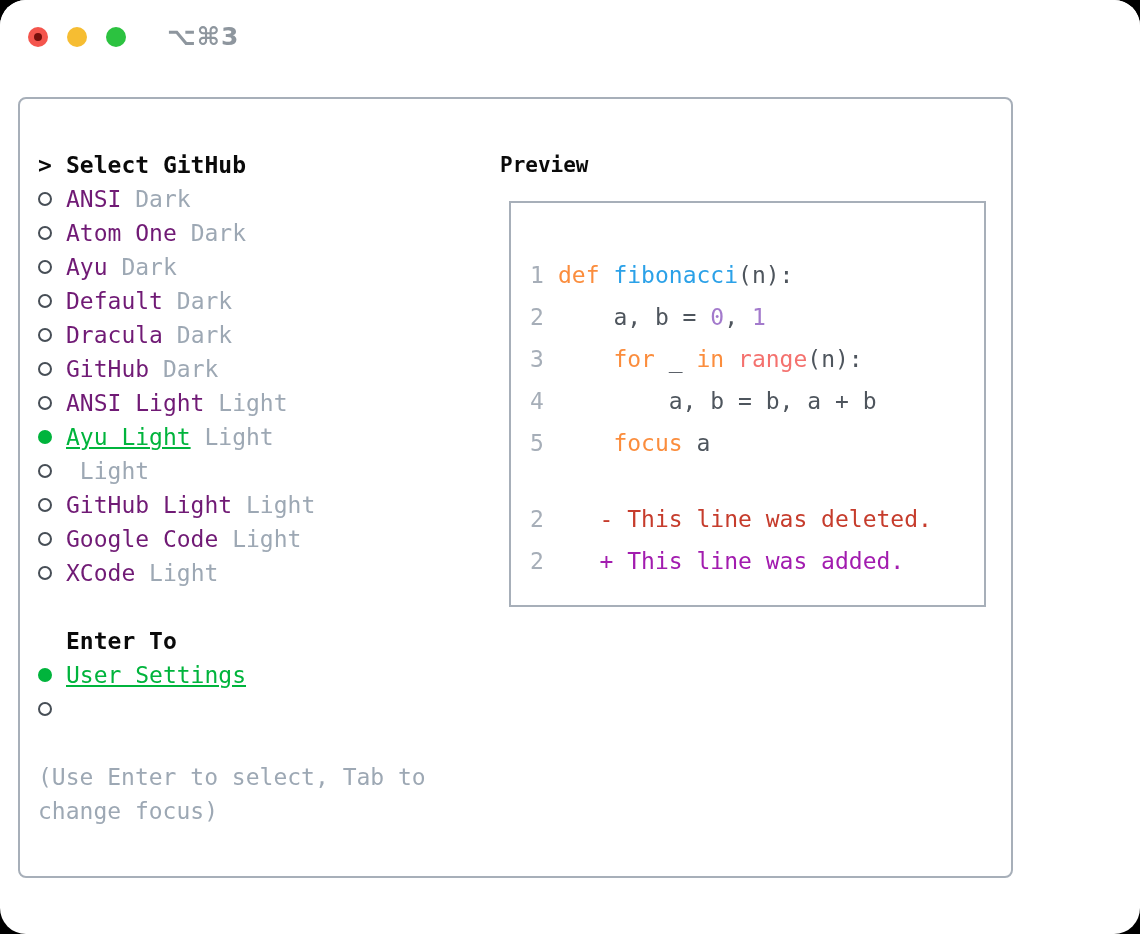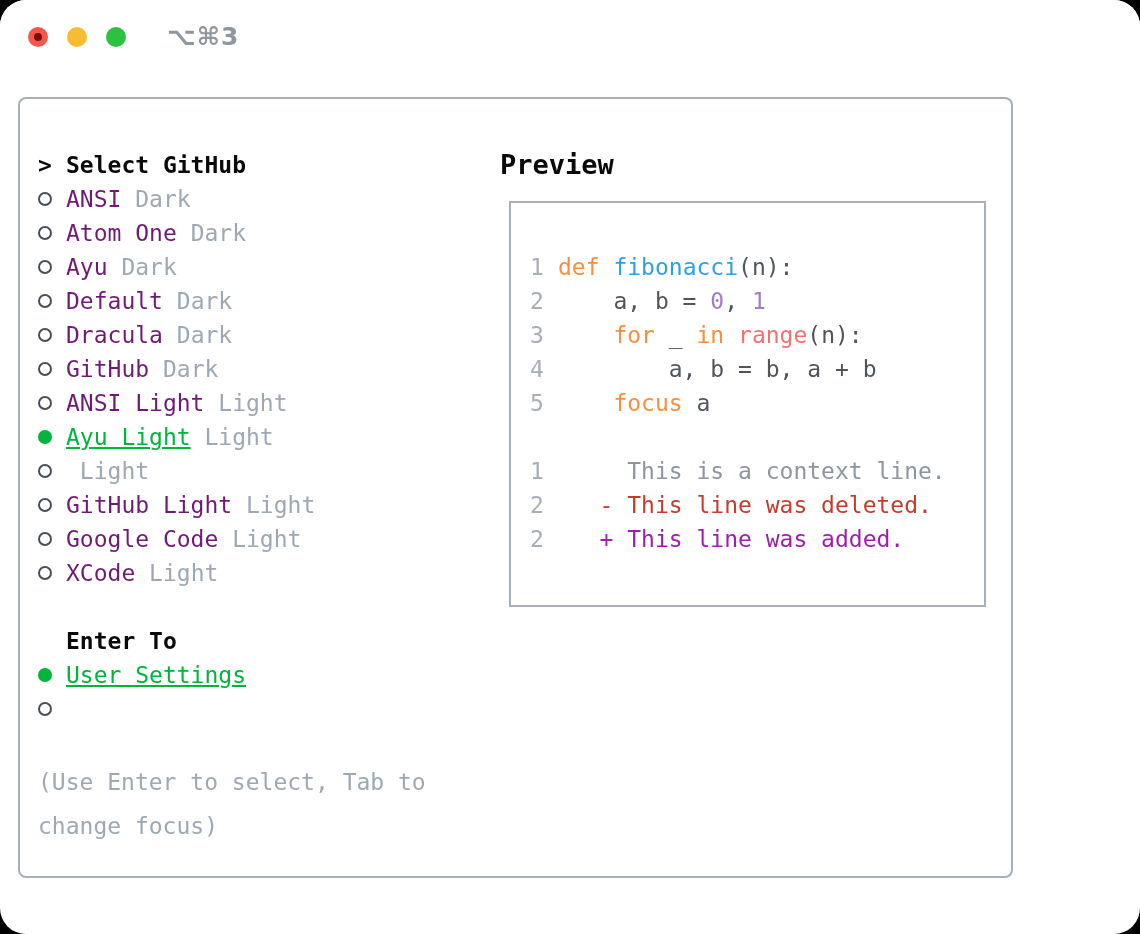--- a/index.html
+++ b/index.html
@@ -49,33 +49,33 @@
   .radio{
     width:14px;height:14px;border:2px solid #474e56;border-radius:50%;
     box-sizing:border-box;background:transparent;
   }
   .radio.sel{background:#00b43c;border-color:#00b43c;}
   .t-name{color:#701a75;}
   .t-name.sel{color:#00b43c;text-decoration:underline;}
   .t-variant{color:#9da8b4;}
   .help{
     margin-top:0;color:#9da8b4;width:406px;
-    line-height:44px;white-space:normal;
+    line-height:34px;white-space:normal;
   }
   
   .preview-title{
     position:absolute;left:480px;top:49px;height:34px;line-height:34px;
-    font-size:27px;font-weight:bold;color:#0a0a0a;
+    font-size:21px;font-weight:bold;color:#0a0a0a;
   }
   .preview-box{
     position:absolute;left:489px;top:102px;width:477px;height:406px;
     border:2px solid #a7afb9;box-sizing:border-box;background:#fff;
     padding:47px 0 0 19px;overflow:hidden;
   }
-  .pline{height:34px;line-height:34px;font-size:23px;white-space:pre;}
+  .pline{height:34px;line-height:34px;font-size:23px;white-space:pre;margin-top:8px;}
   .pline .ln{display:inline-block;width:28px;color:#a6aeb8;}
   .tok-kw{color:#fb8d3d;}
   .tok-fn{color:#2ba1e8;}
   .tok-num{color:#a37acc;}
   .tok-call{color:#f4716e;}
   .tok-pl{color:#4e555d;}
   .diff-context{color:#8d969f;}
   .diff-deleted{color:#c63c2c;}
   .diff-added{color:#a21caf;}
   .blank{height:34px;}
@@ -134,19 +134,18 @@
 
     <div class="preview-title">Preview</div>
 
     <div class="preview-box" id="preview-box">
         <div class="pline"><span class="ln">1</span><span class="tok-kw">def</span><span class="tok-pl"> </span><span class="tok-fn">fibonacci</span><span class="tok-pl">(n):</span></div>
         <div class="pline"><span class="ln">2</span><span class="tok-pl">    a, b = </span><span class="tok-num">0</span><span class="tok-pl">, </span><span class="tok-num">1</span></div>
         <div class="pline"><span class="ln">3</span><span class="tok-pl">    </span><span class="tok-kw">for</span><span class="tok-pl"> _ </span><span class="tok-kw">in</span><span class="tok-pl"> </span><span class="tok-call">range</span><span class="tok-pl">(n):</span></div>
         <div class="pline"><span class="ln">4</span><span class="tok-pl">        a, b = b, a + b</span></div>
         <div class="pline"><span class="ln">5</span><span class="tok-pl">    </span><span class="tok-kw">focus</span><span class="tok-pl"> a</span></div>
         <div class="blank"></div>
-        <div class="pline"><span class="ln">1</span><span class="diff-context">     This is a context line.</span></div>
         <div class="pline"><span class="ln">2</span><span class="diff-deleted">   - This line was deleted.</span></div>
         <div class="pline"><span class="ln">2</span><span class="diff-added">   + This line was added.</span></div>
       </div>
 
   </div>
 </div>
 
 </body></html>

